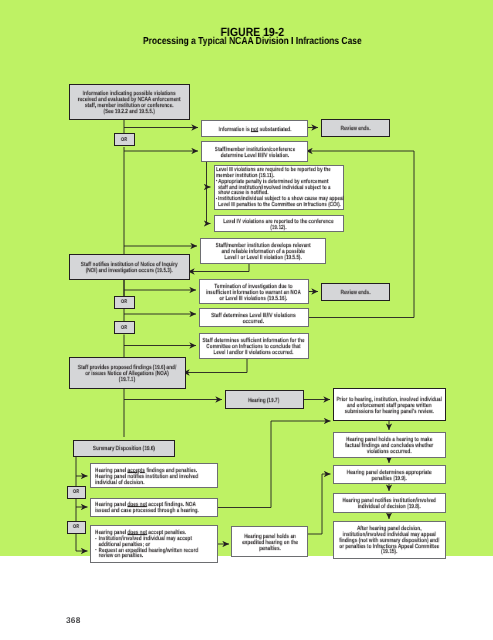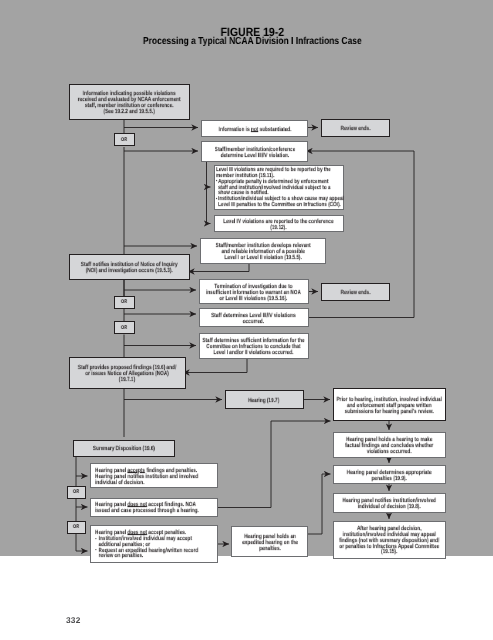--- a/index.html
+++ b/index.html
@@ -1,17 +1,17 @@
 <!DOCTYPE html>
 <html><head>
 <meta charset="utf-8">
 <style>
   html,body{margin:0;padding:0;background:#fff;}
   body{width:493px;height:640px;font-family:"Liberation Sans",sans-serif;overflow:hidden;-webkit-font-smoothing:antialiased;text-rendering:geometricPrecision;}
-  #page{position:relative;width:493px;height:556px;background:#a3a3a3;}
+  #page{position:relative;width:493px;height:556px;background:#bef264;}
   .box .t,.orbox span,.ttl1 span,.ttl2 span{will-change:transform;}
 
   .ttl1{position:absolute;left:6px;top:25px;width:493px;text-align:center;font-weight:bold;font-size:12px;color:#000;}
   .ttl1 span,.ttl2 span{display:inline-block;transform:scaleX(0.875);}
   .ttl2{position:absolute;left:6px;top:36px;width:493px;text-align:center;font-weight:bold;font-size:10.2px;color:#000;}
   .ttl2 span{transform:scaleX(0.833) !important;}
   .pgnum{position:absolute;left:66px;top:615px;font-size:8.3px;font-weight:bold;color:#4a4a4c;letter-spacing:.25px;}
 
   .box{position:absolute;box-sizing:border-box;display:flex;align-items:center;justify-content:center;
        font-weight:bold;color:#231f20;font-size:6.1px;line-height:5.85px;}
@@ -31,21 +31,21 @@
   .li2:before{content:"-";position:absolute;left:0;top:-0.2px;}
   svg.wires{position:absolute;left:0;top:0;width:493px;height:640px;}
 </style>
 </head>
 <body>
 
 <div id="page">
 
 <div class="ttl1"><span>FIGURE 19-2</span></div>
 <div class="ttl2"><span>Processing a Typical NCAA Division I Infractions Case</span></div>
-<div class="pgnum">332</div>
+<div class="pgnum">368</div>
 
 <svg class="wires" viewBox="0 0 493 640">
   <defs>
     <marker id="ah" markerWidth="7" markerHeight="6.4" refX="6.7" refY="3.2" orient="auto" markerUnits="userSpaceOnUse">
       <path d="M0,0 L6.7,3.2 L0,6.4 L1.85,3.2 z" fill="#231f20"></path>
     </marker>
   </defs>
   <g stroke="#231f20" stroke-width="0.9" fill="none">
     <path d="M124,119 L124,133"></path>
     <path d="M124,147 L124,296"></path>

